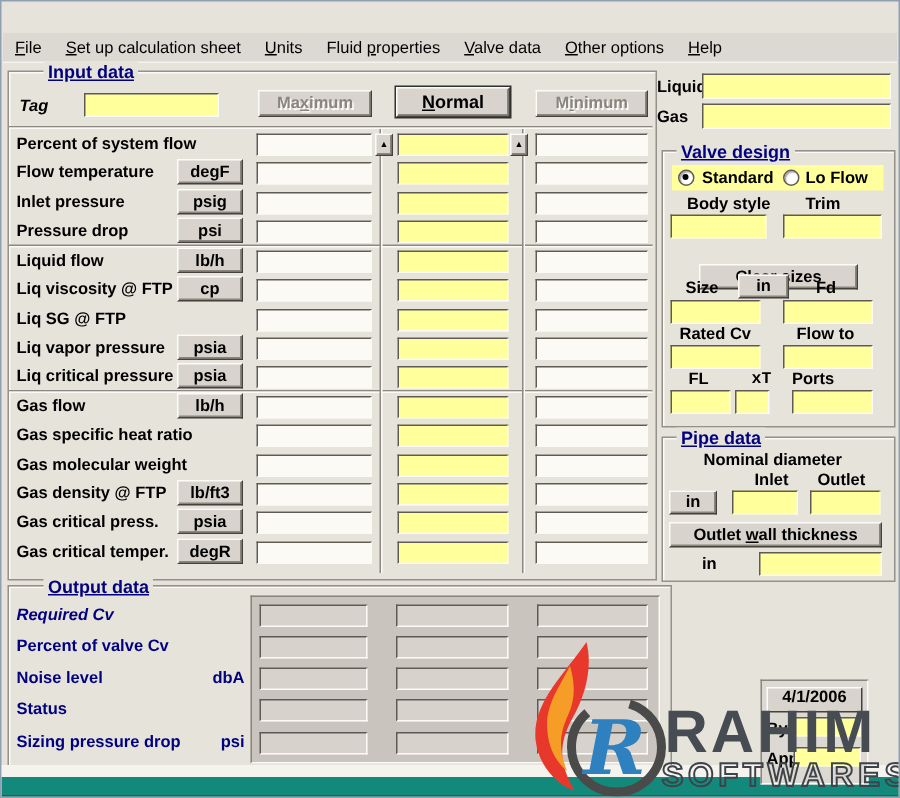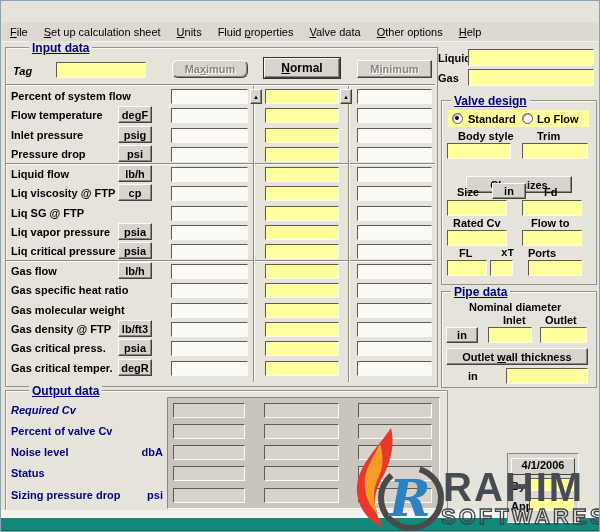--- a/index.html
+++ b/index.html
@@ -27,21 +27,21 @@
   .yellowbox{position:absolute;box-sizing:border-box;background:#ffff9c;
         border:1px solid;border-color:#5f5b54 #fbfaf6 #fbfaf6 #5f5b54;}
   .ofld{background:#d7d3cc;}
   
   .btn{position:absolute;box-sizing:border-box;background:#d8d4cd;font-family:"Liberation Sans",sans-serif;
        border:1px solid;border-color:#fcfbf7 #45423c #45423c #fcfbf7;
        box-shadow:inset -1px -1px 0 #8a867f;font-size:11px;font-weight:bold;color:#000;
        text-align:center;padding:0;line-height:14px;}
   .btn.disabled{color:#8a867f;text-shadow:1px 1px 0 #fff;}
   .btn.default{box-shadow:0 0 0 1px #30302c,inset -1px -1px 0 #8a867f;font-size:12px;}
-  .unitbtn{position:absolute;left:117px;top:-2px;width:34px;height:17px;box-sizing:border-box;
+  .unitbtn{position:absolute;left:117px;top:-2px;width:44px;height:17px;box-sizing:border-box;
        background:#d8d4cd;border:1px solid;border-color:#fcfbf7 #45423c #45423c #fcfbf7;
        box-shadow:inset -1px -1px 0 #8a867f;font-size:11px;font-weight:bold;text-align:center;
        font-family:"Liberation Sans",sans-serif;line-height:14px;padding:0;}
   .spin{position:absolute;width:12px;height:15px;font-size:6px;line-height:12px;}
   
   .irow{position:absolute;left:0;width:436px;height:17px;}
   .ilabel{position:absolute;left:10px;top:1px;font-weight:bold;font-size:11px;white-space:nowrap;}
   .f-max{left:170px;width:77px;}
   .f-norm{left:264px;width:74px;}
   .f-min{left:356px;width:75px;}
@@ -81,21 +81,21 @@
       <div class="menu-item"><span></span><span class="accel">O</span><span>ther options</span></div>
       <div class="menu-item"><span></span><span class="accel">H</span><span>elp</span></div>
     </div>
 
   <div class="frame" style="left:4px;top:46px;width:431px;height:338px;"></div>
   <span class="gtitle" style="left:28px;top:40px;">Input data</span>
 
   <span class="blabel" style="left:12px;top:64px;font-style:italic;">Tag</span>
   <div class="yellowbox" style="left:55px;top:61px;width:90px;height:16px;"></div>
 
-  <button class="btn disabled" style="left:171px;top:59px;width:76px;height:18px;border-radius:6px;"><span>Ma</span><span class="accel">x</span><span>imum</span></button>
+  <button class="btn disabled" style="left:171px;top:59px;width:76px;height:18px;"><span>Ma</span><span class="accel">x</span><span>imum</span></button>
   <button class="btn default" style="left:263px;top:57px;width:76px;height:20px;"><span></span><span class="accel">N</span><span>ormal</span></button>
   <button class="btn disabled" style="left:356px;top:59px;width:75px;height:18px;"><span>M</span><span class="accel">i</span><span>nimum</span></button>
 
   <div class="hsep" style="top:83px;"></div>
   <div class="hsep" style="top:162px;"></div>
   <div class="hsep" style="top:259px;"></div>
   <div class="vsep" style="left:252px;top:85px;height:296px;"></div>
   <div class="vsep" style="left:347px;top:85px;height:296px;"></div>
 
   <button class="btn spin" style="left:249px;top:88px;"><span>▲</span></button>

